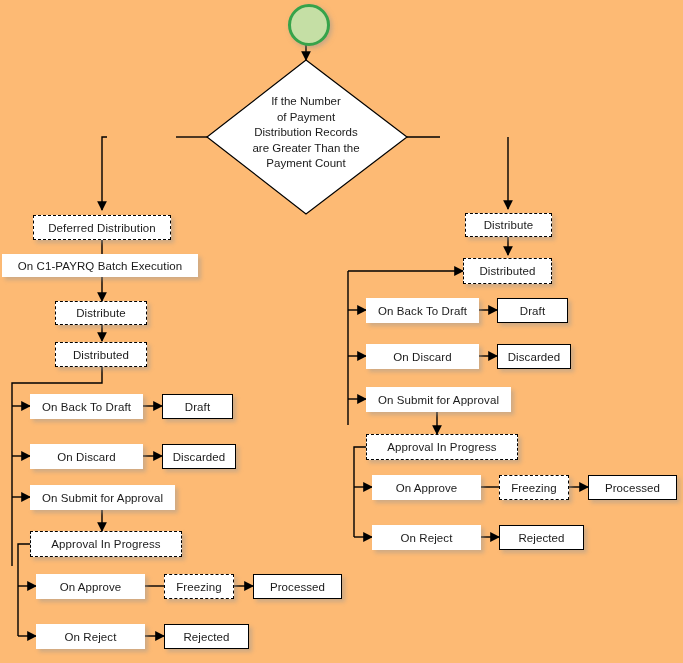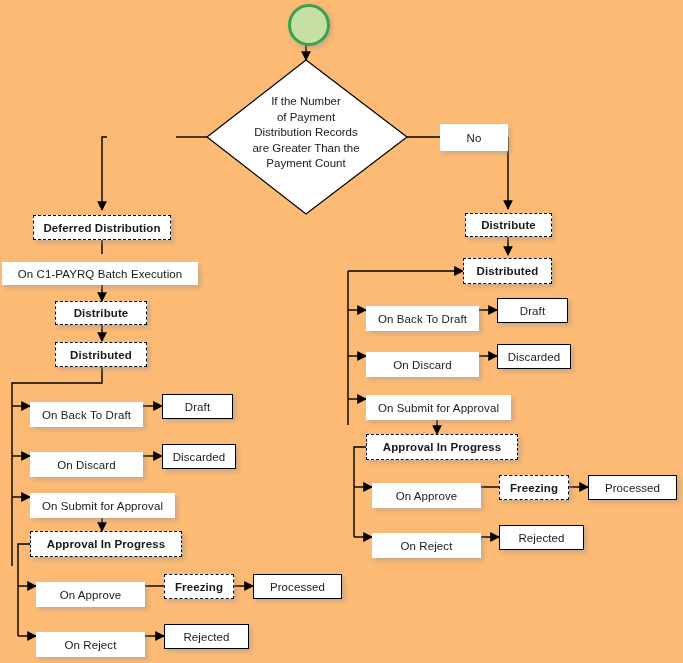--- a/index.html
+++ b/index.html
@@ -35,25 +35,23 @@
     letter-spacing: 0.1px;
     white-space: nowrap;
     box-shadow: 3px 3px 4px rgba(150,150,150,0.45);
   }
   .node.state-solid {
     border: 1.5px solid #000000;
     text-align: center;
   }
   .node.state-dashed {
     border: 1.5px dashed #000000;
-    font-weight: bold;
   }
   .node.transition {
     border: none;
-    margin-top: 8px;
   }
   .node.label-edge {
     border: none;
     font-size: 11.5px;
   }
   .decision-text {
     position: absolute;
     text-align: center;
     font-size: 11.5px;
     line-height: 15.5px;
@@ -158,21 +156,20 @@
   </svg>
 
   <div class="start-node" style="left:288px; top:4px; width:36px; height:36px;"></div>
 
   <div class="decision-text" style="left:221px; top:94px;">If the Number
 of Payment
 Distribution Records
 are Greater Than the
 Payment Count</div>
 
-  <div class="node label-edge" style="left:440px; top:124px; width:68px; height:27px;">No</div>
 
   <div class="node state-dashed" style="left:33px; top:215px; width:138px; height:25px;">Deferred Distribution</div>
 
   <div class="node transition" style="left:2px; top:254px; width:196px; height:23px;">On C1-PAYRQ Batch Execution</div>
 
   <div class="node state-dashed" style="left:55px; top:301px; width:92px; height:24px;">Distribute</div>
 
   <div class="node state-dashed" style="left:55px; top:342px; width:92px; height:25px;">Distributed</div>
 
   <div class="node transition" style="left:30px; top:394px; width:113px; height:25px;">On Back To Draft</div>

